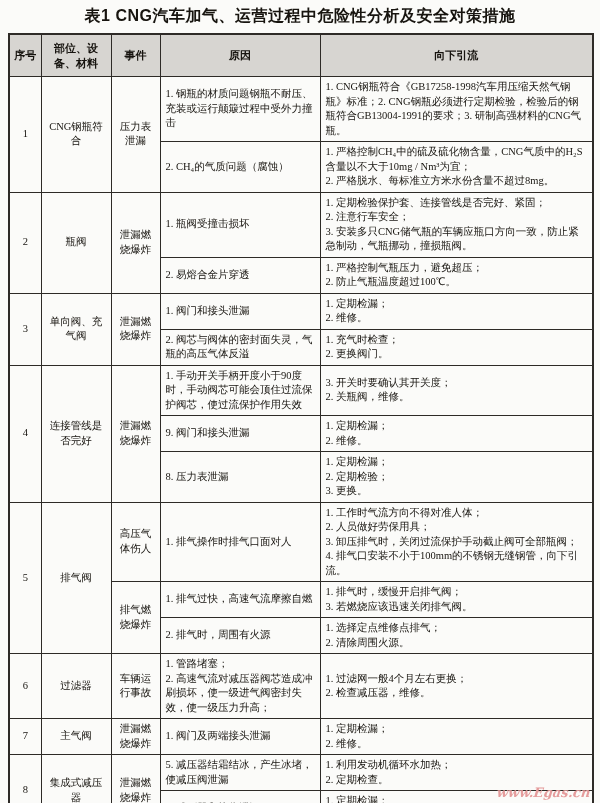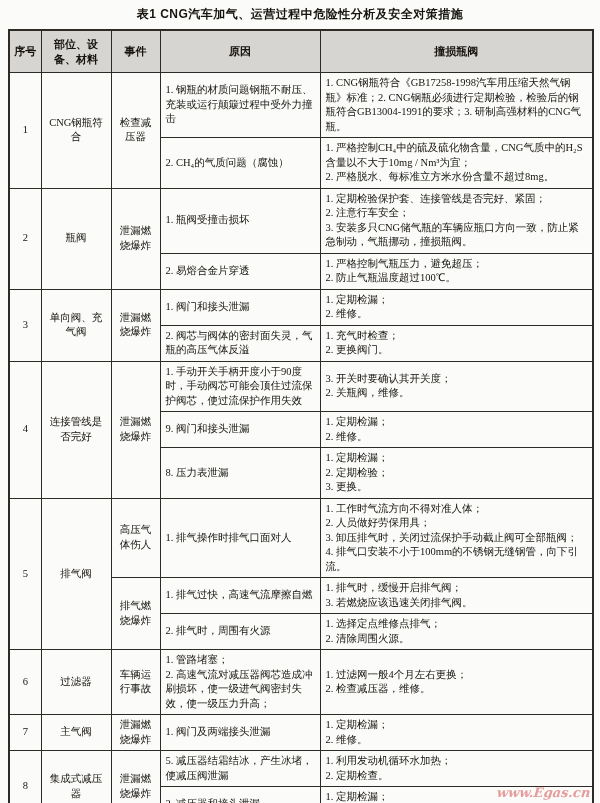--- a/index.html
+++ b/index.html
@@ -16,21 +16,21 @@
     background:var(--page-bg);
     position:relative;
     overflow:hidden;
     font-family:"Liberation Serif", serif;
     color:var(--ink);
   }
   .page-title{
     text-align:center;
     font-family:"Liberation Sans", sans-serif;
     font-weight:bold;
-    font-size:12px;
+    font-size:16px;
     letter-spacing:0.5px;
     padding:6px 0 6px 0;
   }
   table.hazard{
     margin:0 8px;
     width:584px;
     border-collapse:collapse;
     table-layout:fixed;
     border:2px solid var(--border);
   }
@@ -86,28 +86,28 @@
       <col class="w-event">
       <col class="w-cause">
       <col class="w-measure">
   </colgroup>
   <thead>
     <tr>
       <th>序号</th>
       <th>部位、设备、材料</th>
       <th>事件</th>
       <th>原因</th>
-      <th>撞损瓶阀</th>
+      <th>向下引流</th>
     </tr>
   </thead>
   <tbody>
       <tr>
         <td class="c-no" rowspan="2">1</td>
         <td class="c-part" rowspan="2">CNG钢瓶符合</td>
-        <td class="c-event" rowspan="2">检查减压器</td>
+        <td class="c-event" rowspan="2">压力表泄漏</td>
         <td class="c-cause">1. 钢瓶的材质问题钢瓶不耐压、充装或运行颠簸过程中受外力撞击</td>
         <td class="c-measure">1. CNG钢瓶符合《GB17258-1998汽车用压缩天然气钢瓶》标准；2. CNG钢瓶必须进行定期检验，检验后的钢瓶符合GB13004-1991的要求；3. 研制高强材料的CNG气瓶。</td>
       </tr>
       <tr>
         <td class="c-cause">2. CH₄的气质问题（腐蚀）</td>
         <td class="c-measure">1. 严格控制CH₄中的硫及硫化物含量，CNG气质中的H₂S含量以不大于10mg / Nm³为宜；
 2. 严格脱水、每标准立方米水份含量不超过8mg。</td>
       </tr>
       <tr>
         <td class="c-no" rowspan="2">2</td>

